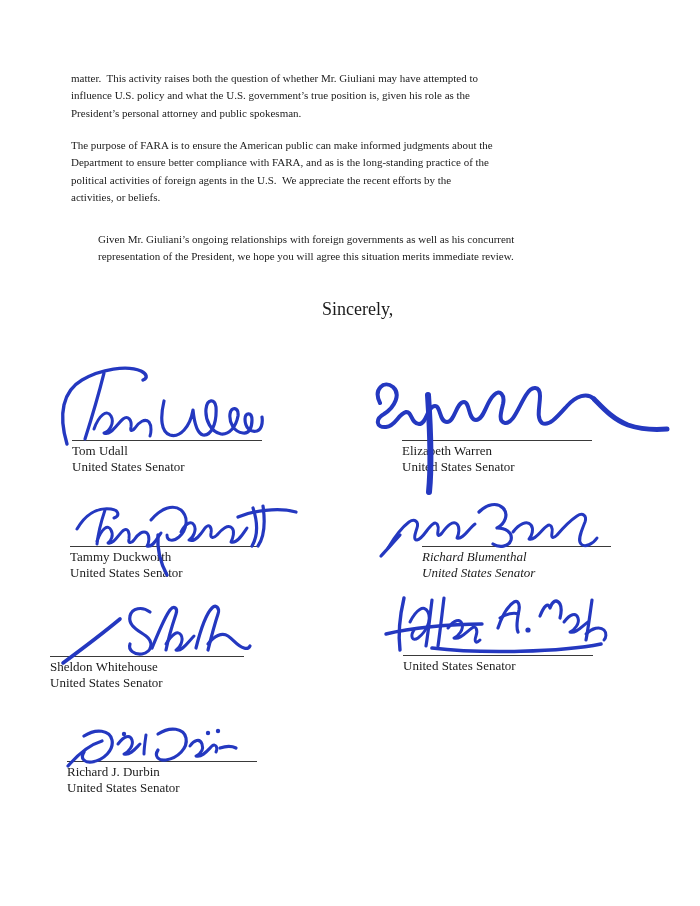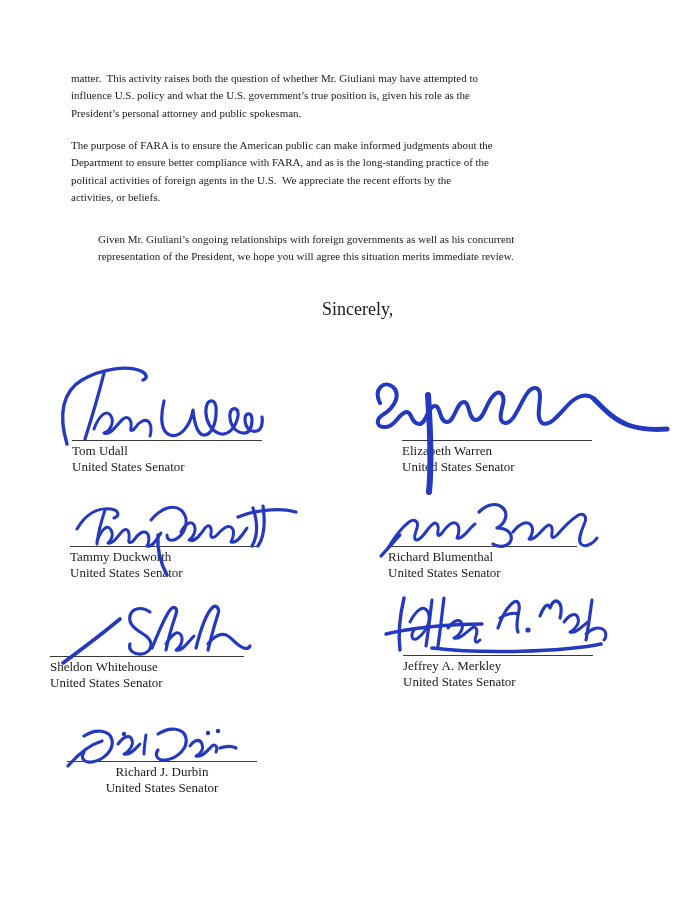--- a/index.html
+++ b/index.html
@@ -53,39 +53,38 @@
   <div class="signame">Elizabeth Warren</div>
   <div class="sigtitle">United States Senator</div>
 </div>
 
 <div class="sigblock" style="left:70px; top:546px; width:188px;">
   <div class="sigline"></div>
   <div class="signame">Tammy Duckworth</div>
   <div class="sigtitle">United States Senator</div>
 </div>
 
-<div class="sigblock" style="left:388px; top:546px; width:189px;">
+<div class="sigblock" style="left:422px; top:546px; width:189px;font-style:italic;">
   <div class="sigline"></div>
   <div class="signame">Richard Blumenthal</div>
   <div class="sigtitle">United States Senator</div>
 </div>
 
 <div class="sigblock" style="left:50px; top:656px; width:194px;">
   <div class="sigline"></div>
   <div class="signame">Sheldon Whitehouse</div>
   <div class="sigtitle">United States Senator</div>
 </div>
 
 <div class="sigblock" style="left:403px; top:655px; width:190px;">
   <div class="sigline"></div>
-  <div class="signame">Jeffrey A. Merkley</div>
   <div class="sigtitle">United States Senator</div>
 </div>
 
-<div class="sigblock" style="left:67px; top:761px; width:190px;text-align:center;">
+<div class="sigblock" style="left:67px; top:761px; width:190px;">
   <div class="sigline"></div>
   <div class="signame">Richard J. Durbin</div>
   <div class="sigtitle">United States Senator</div>
 </div>
 
 <svg class="inkoverlay" width="700" height="906" viewBox="0 0 700 906">
 
   <g>
     <path stroke-width="3.4" d="M 67 444 C 58 414 63 391 82 380 C 101 369 127 365 141 371 C 147 374 148 378 143 380"></path>
     <path stroke-width="3.2" d="M 104 373 C 99 393 92 417 85 439"></path>

